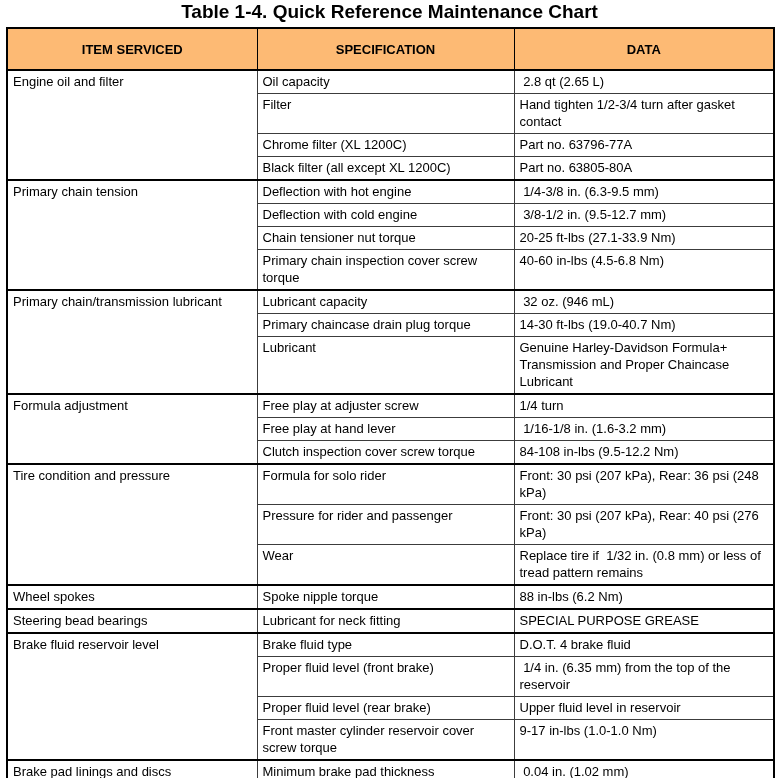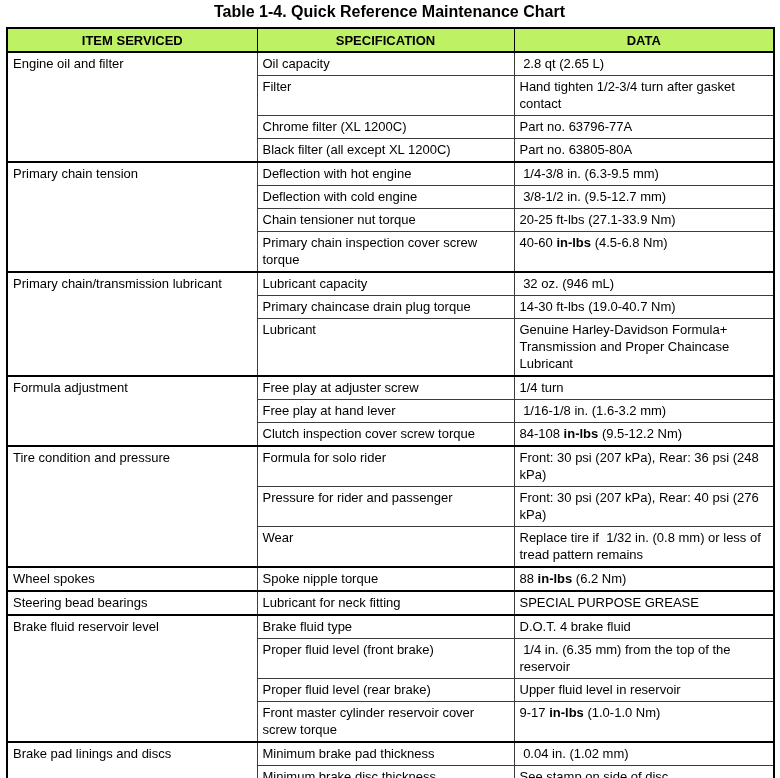--- a/index.html
+++ b/index.html
@@ -14,53 +14,53 @@
     color: #000000;
     overflow: hidden;
   }
   .page {
     padding: 4px 0 0 6px;
   }
   .doc-title {
     width: 767px;
     text-align: center;
     font-weight: bold;
-    font-size: 16px;
+    font-size: 19px;
     line-height: 15px;
     padding-bottom: 8px;
   }
   table.maint-table {
     border-collapse: collapse;
     table-layout: fixed;
     width: 767px;
     border: 2px solid #000000;
   }
   table.maint-table th {
-    background: #bef264;
+    background: #fdba74;
     border: 1px solid #000000;
     border-bottom: 2px solid #000000;
     font-size: 13px;
     font-weight: bold;
     text-align: center;
-    padding: 3px 4px;
+    padding: 12px 4px;
     height: 16px;
   }
   table.maint-table td {
     border: 1px solid #3c3c3c;
     font-size: 13px;
     line-height: 17px;
     padding: 2px 5px 3px 5px;
     vertical-align: top;
     white-space: pre-wrap;
     word-wrap: break-word;
   }
   table.maint-table tbody {
     border-top: 2px solid #000000;
   }
-  .bold { font-weight: bold; }
+  .bold { font-weight: normal; }
 </style>
 </head>
 <body>
 
 <div class="page">
   <div class="doc-title">Table 1-4. Quick Reference Maintenance Chart</div>
   <table class="maint-table">
     <colgroup>
       <col style="width:250px">
       <col style="width:257px">

